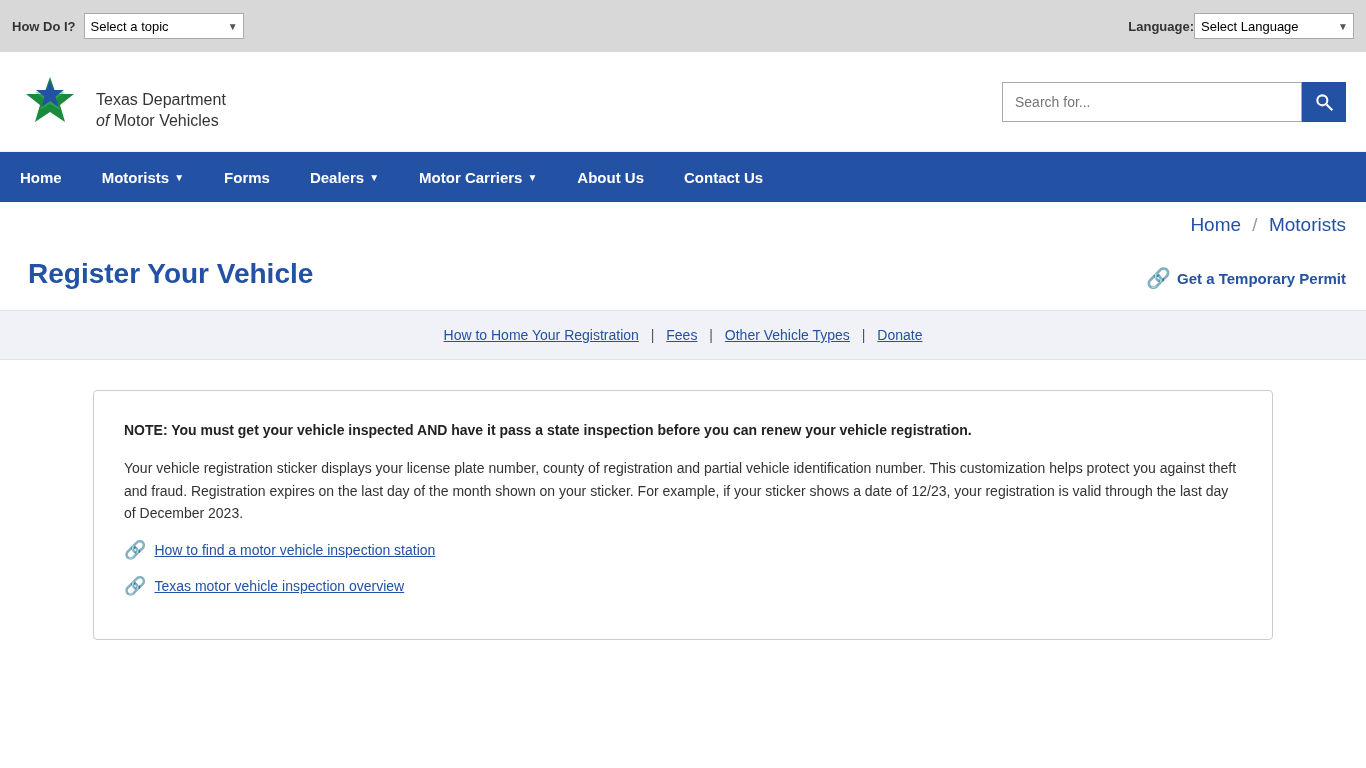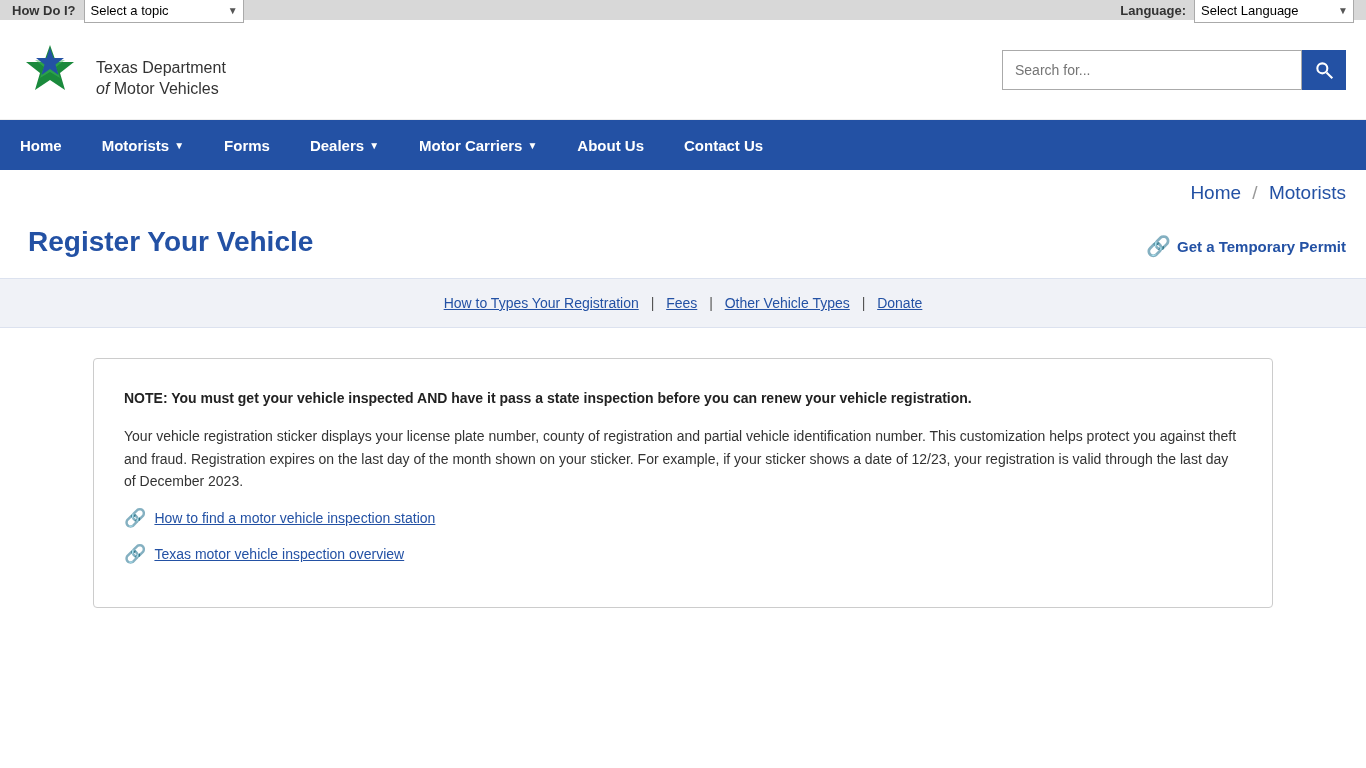--- a/index.html
+++ b/index.html
@@ -5,21 +5,21 @@
     * { margin: 0; padding: 0; box-sizing: border-box; }
     body { font-family: Arial, sans-serif; font-size: 14px; color: #333; background: #fff; }
 
     
     #top-bar {
       background: #d8d8d8;
       display: flex;
       align-items: center;
       justify-content: space-between;
       padding: 4px 12px;
-      height: 20px;
+      height: 52px;
     }
     .top-bar-left {
       display: flex;
       align-items: center;
       gap: 8px;
     }
     .top-bar-label {
       font-size: 13px;
       color: #333;
       font-weight: bold;
@@ -45,21 +45,20 @@
       position: absolute;
       right: 6px;
       top: 50%;
       transform: translateY(-50%);
       pointer-events: none;
       color: #555;
     }
     .top-bar-right {
       display: flex;
       align-items: center;
-      gap: 8px;
       justify-content: flex-end;
     }
 
     
     #header {
       background: #fff;
       display: flex;
       align-items: center;
       justify-content: space-between;
       padding: 10px 20px;
@@ -316,21 +315,21 @@
 
 <div id="page-title-area">
   <h1>Register Your Vehicle</h1>
   <a class="temp-permit-link" href="#">
     <span class="link-icon">🔗</span>
     <span>Get a Temporary Permit</span>
   </a>
 </div>
 
 <div id="quick-links">
-  <a href="#">How to Types Your Registration</a>
+  <a href="#">How to Home Your Registration</a>
   <span class="separator"> | </span>
   <a href="#">Fees</a>
   <span class="separator"> | </span>
   <a href="#">Other Vehicle Types</a>
   <span class="separator"> | </span>
   <a href="#">Donate</a>
 </div>
 
 <div id="content">
   <div class="content-box">

